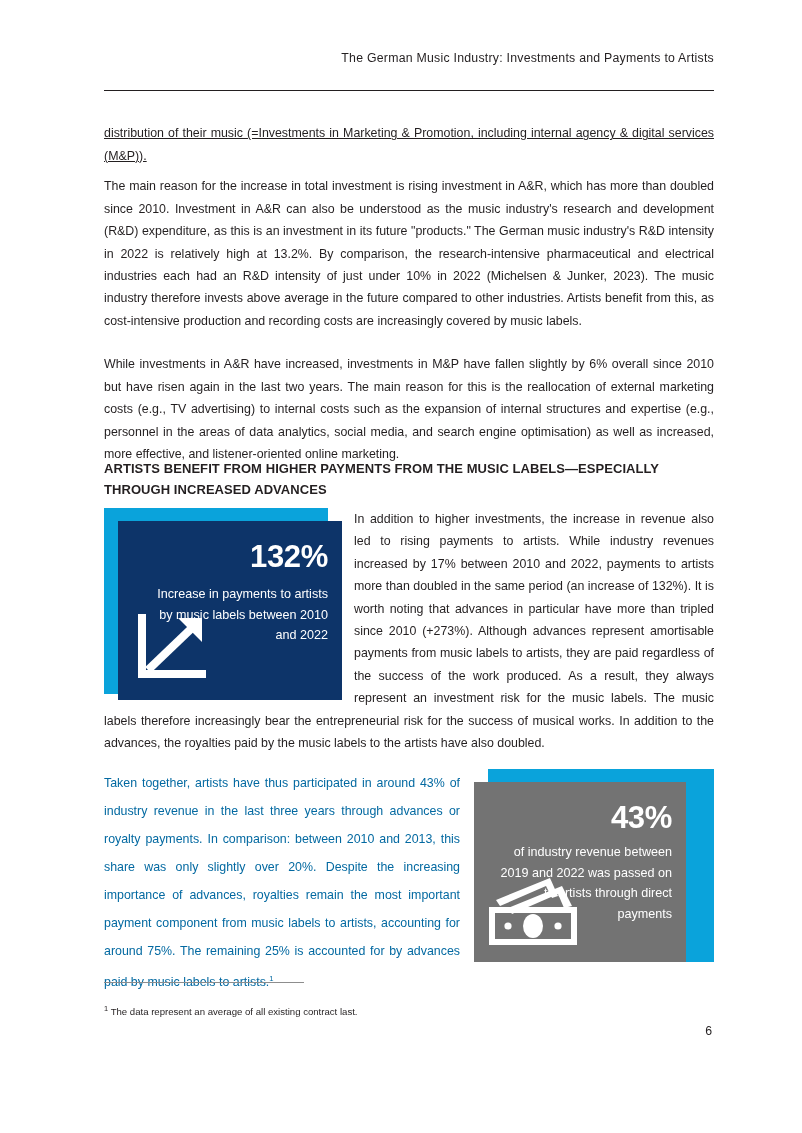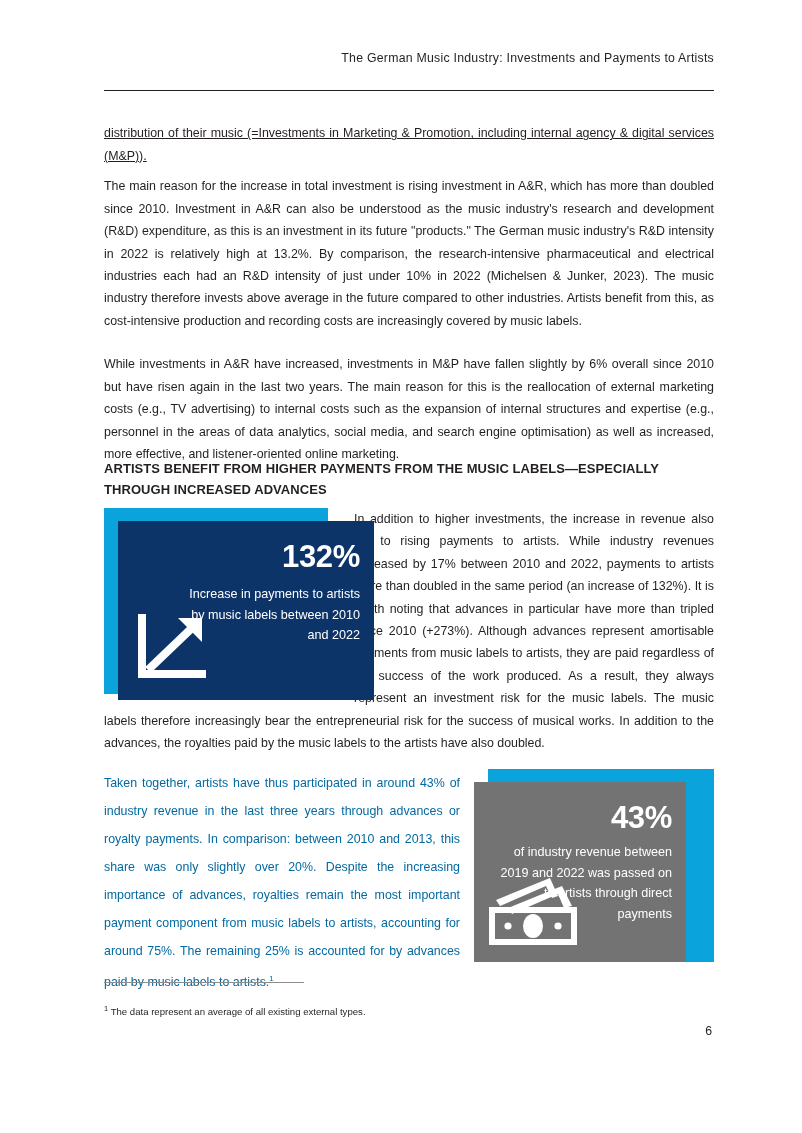--- a/index.html
+++ b/index.html
@@ -116,21 +116,21 @@
   .info-frame {
     position: absolute;
     inset: 0;
   }
   .info-panel {
     position: absolute;
     color: #ffffff;
   }
   
   .box1 .info-frame { left: 0; top: 0; width: 224px; height: 186px; }
-  .box1 .info-panel { left: 14px; top: 13px; width: 256px; height: 179px; }
+  .box1 .info-panel { left: 14px; top: 13px; width: 224px; height: 179px; }
   
   .box2 .info-frame { left: 14px; top: 0; width: 226px; height: 193px; }
   .box2 .info-panel { left: 0px; top: 13px; width: 212px; height: 180px; }
 
   .info-stat {
     position: absolute;
     right: 14px;
     font-weight: bold;
     line-height: 1;
     letter-spacing: -0.01em;
@@ -254,18 +254,18 @@
 
           </div>
         </div>
       </div>
 
       <div class="flow"><span>Taken together, artists have thus participated in around 43% of industry revenue in the last three years through advances or royalty payments. In comparison: between 2010 and 2013, this share was only slightly over 20%. Despite the increasing importance of advances, royalties remain the most important payment component from music labels to artists, accounting for around 75%. The remaining 25% is accounted for by advances paid by music labels to artists.</span><sup class="fn-ref">1</sup></div>
     </div>
 
     <div class="footnote-rule"></div>
 
-    <div class="footnote"><sup>1</sup> <span>The data represent an average of all existing external types.</span></div>
+    <div class="footnote"><sup>1</sup> <span>The data represent an average of all existing contract last.</span></div>
 
     <div class="page-number">6</div>
 
   </div>
 </div>
 
 </body></html>

